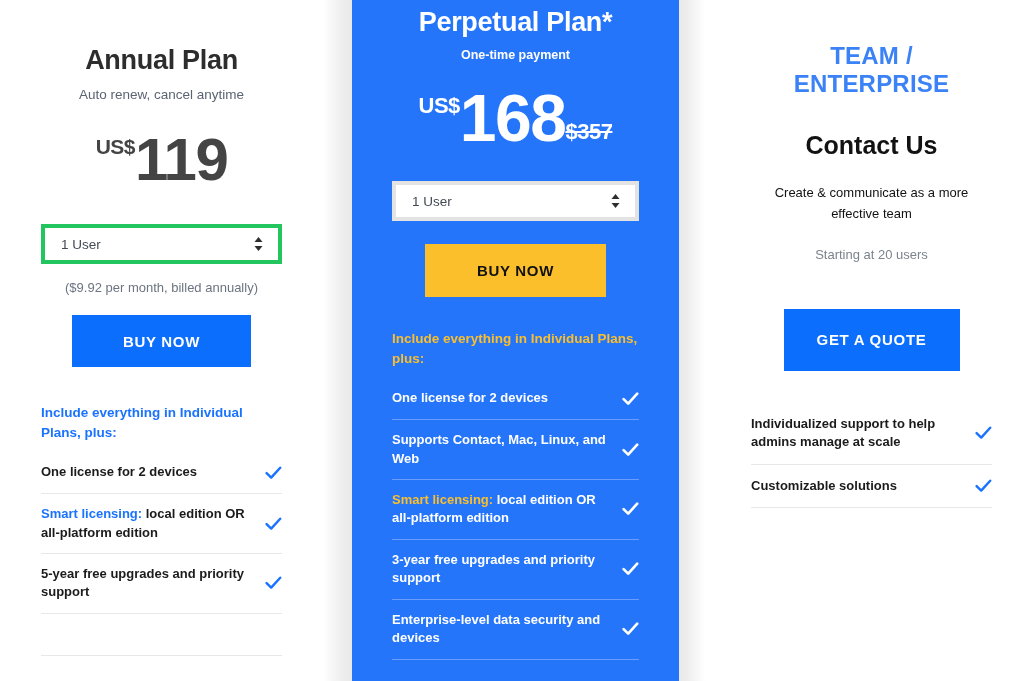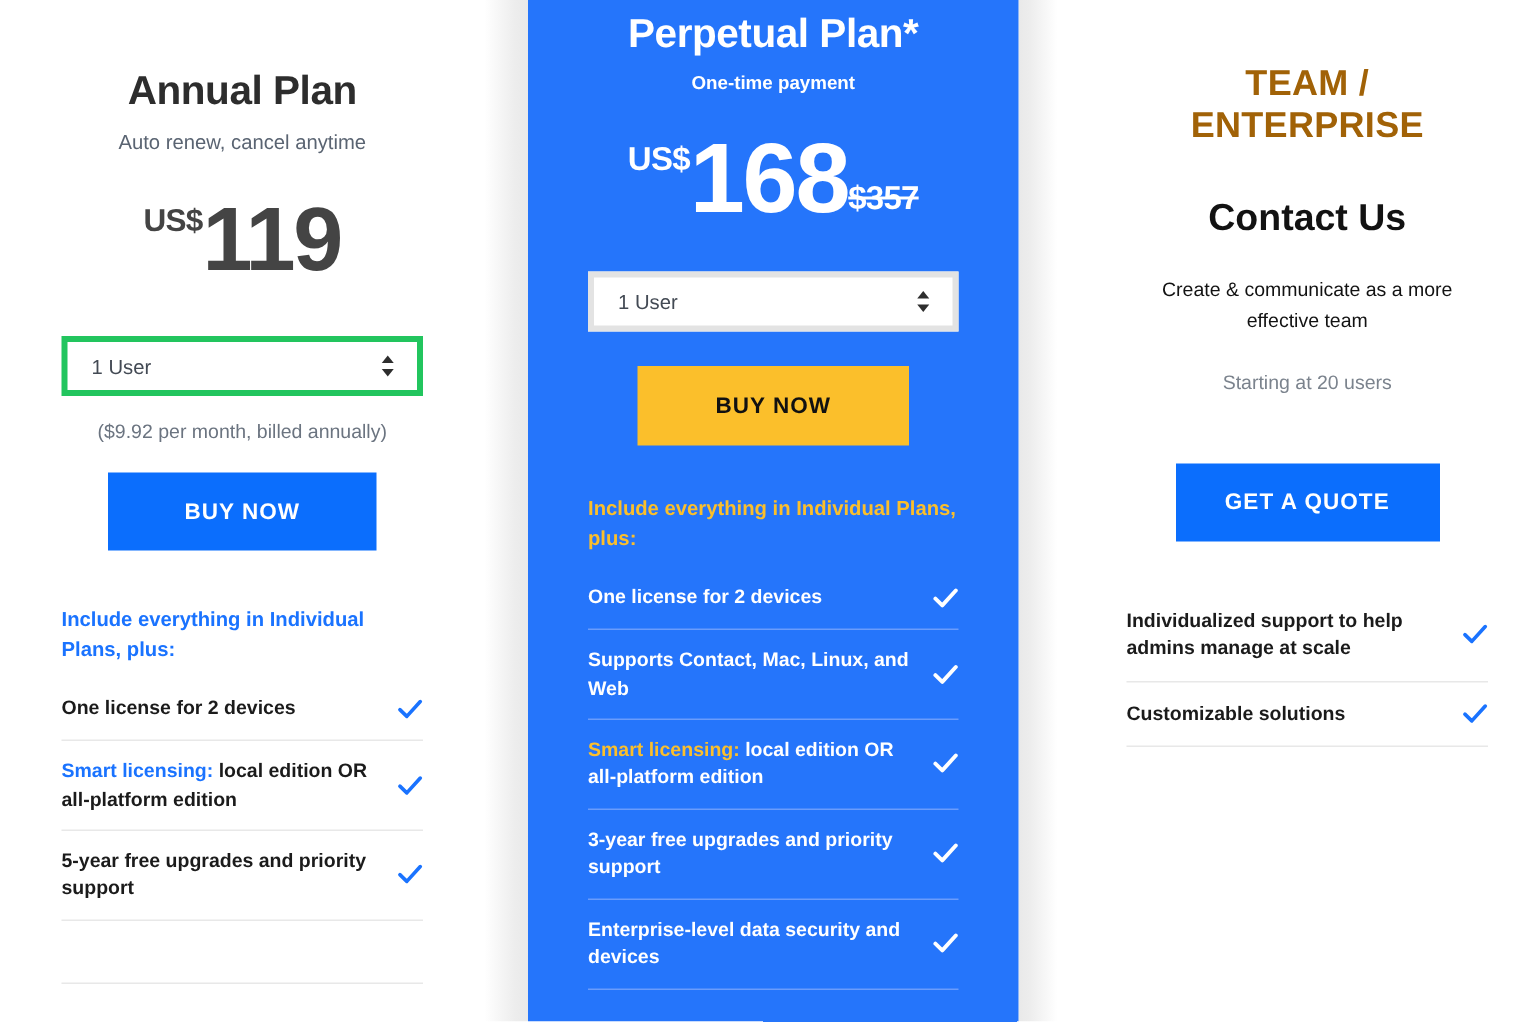--- a/index.html
+++ b/index.html
@@ -175,21 +175,21 @@
   .btn-buy-perpetual {
     width: 181px;
     height: 53px;
     margin: 23px auto 0;
     background: #fbbf2b;
     color: #111111;
     font-size: 15px;
   }
   .btn-quote {
     width: 176px;
-    height: 52px;
+    height: 62px;
     margin: 47px auto 4px;
     background: #0b6efd;
     color: #ffffff;
     font-size: 15px;
   }
 
   
   .feat-head {
     font-size: 13.5px;
     font-weight: bold;
@@ -227,21 +227,21 @@
   .check {
     flex: 0 0 auto;
     line-height: 0;
   }
 
   
   .team-title {
     text-align: center;
     font-size: 24px;
     font-weight: bold;
-    color: #a16207;
+    color: #3b82f6;
     letter-spacing: 0.2px;
     margin-top: 42px;
   }
   .team-contact {
     text-align: center;
     font-size: 25px;
     font-weight: bold;
     color: #121212;
     margin-top: 33px;
   }

